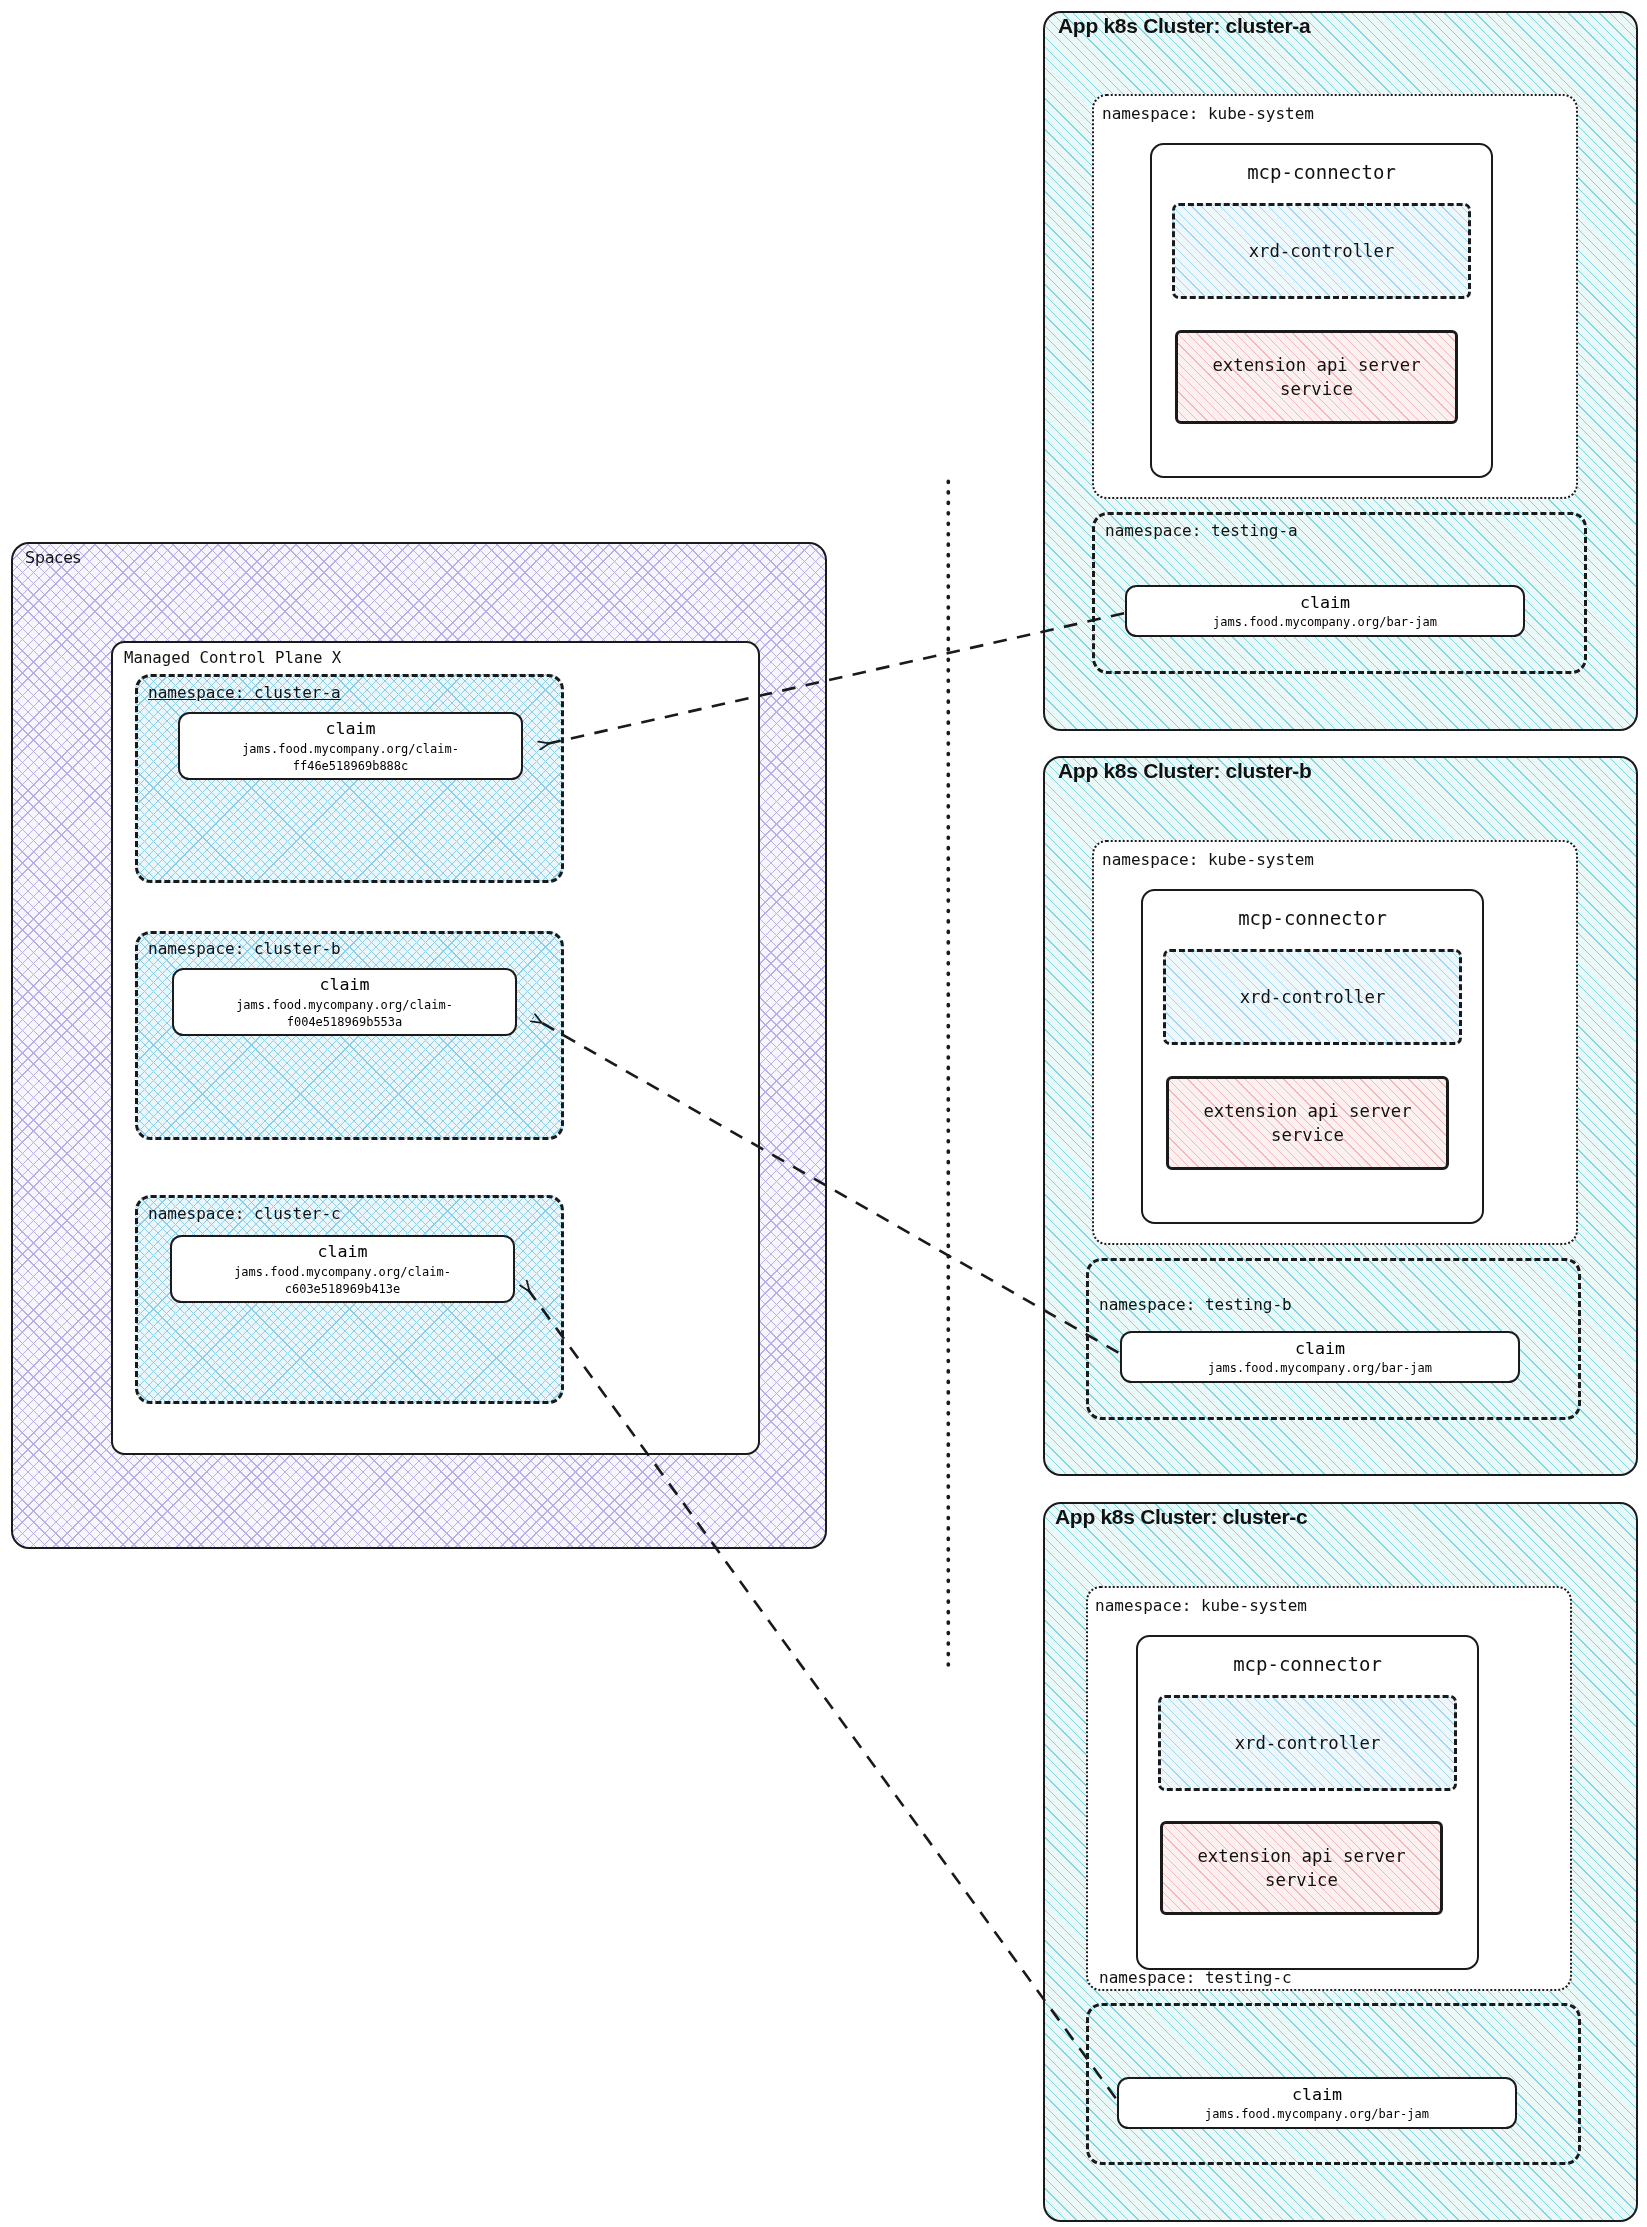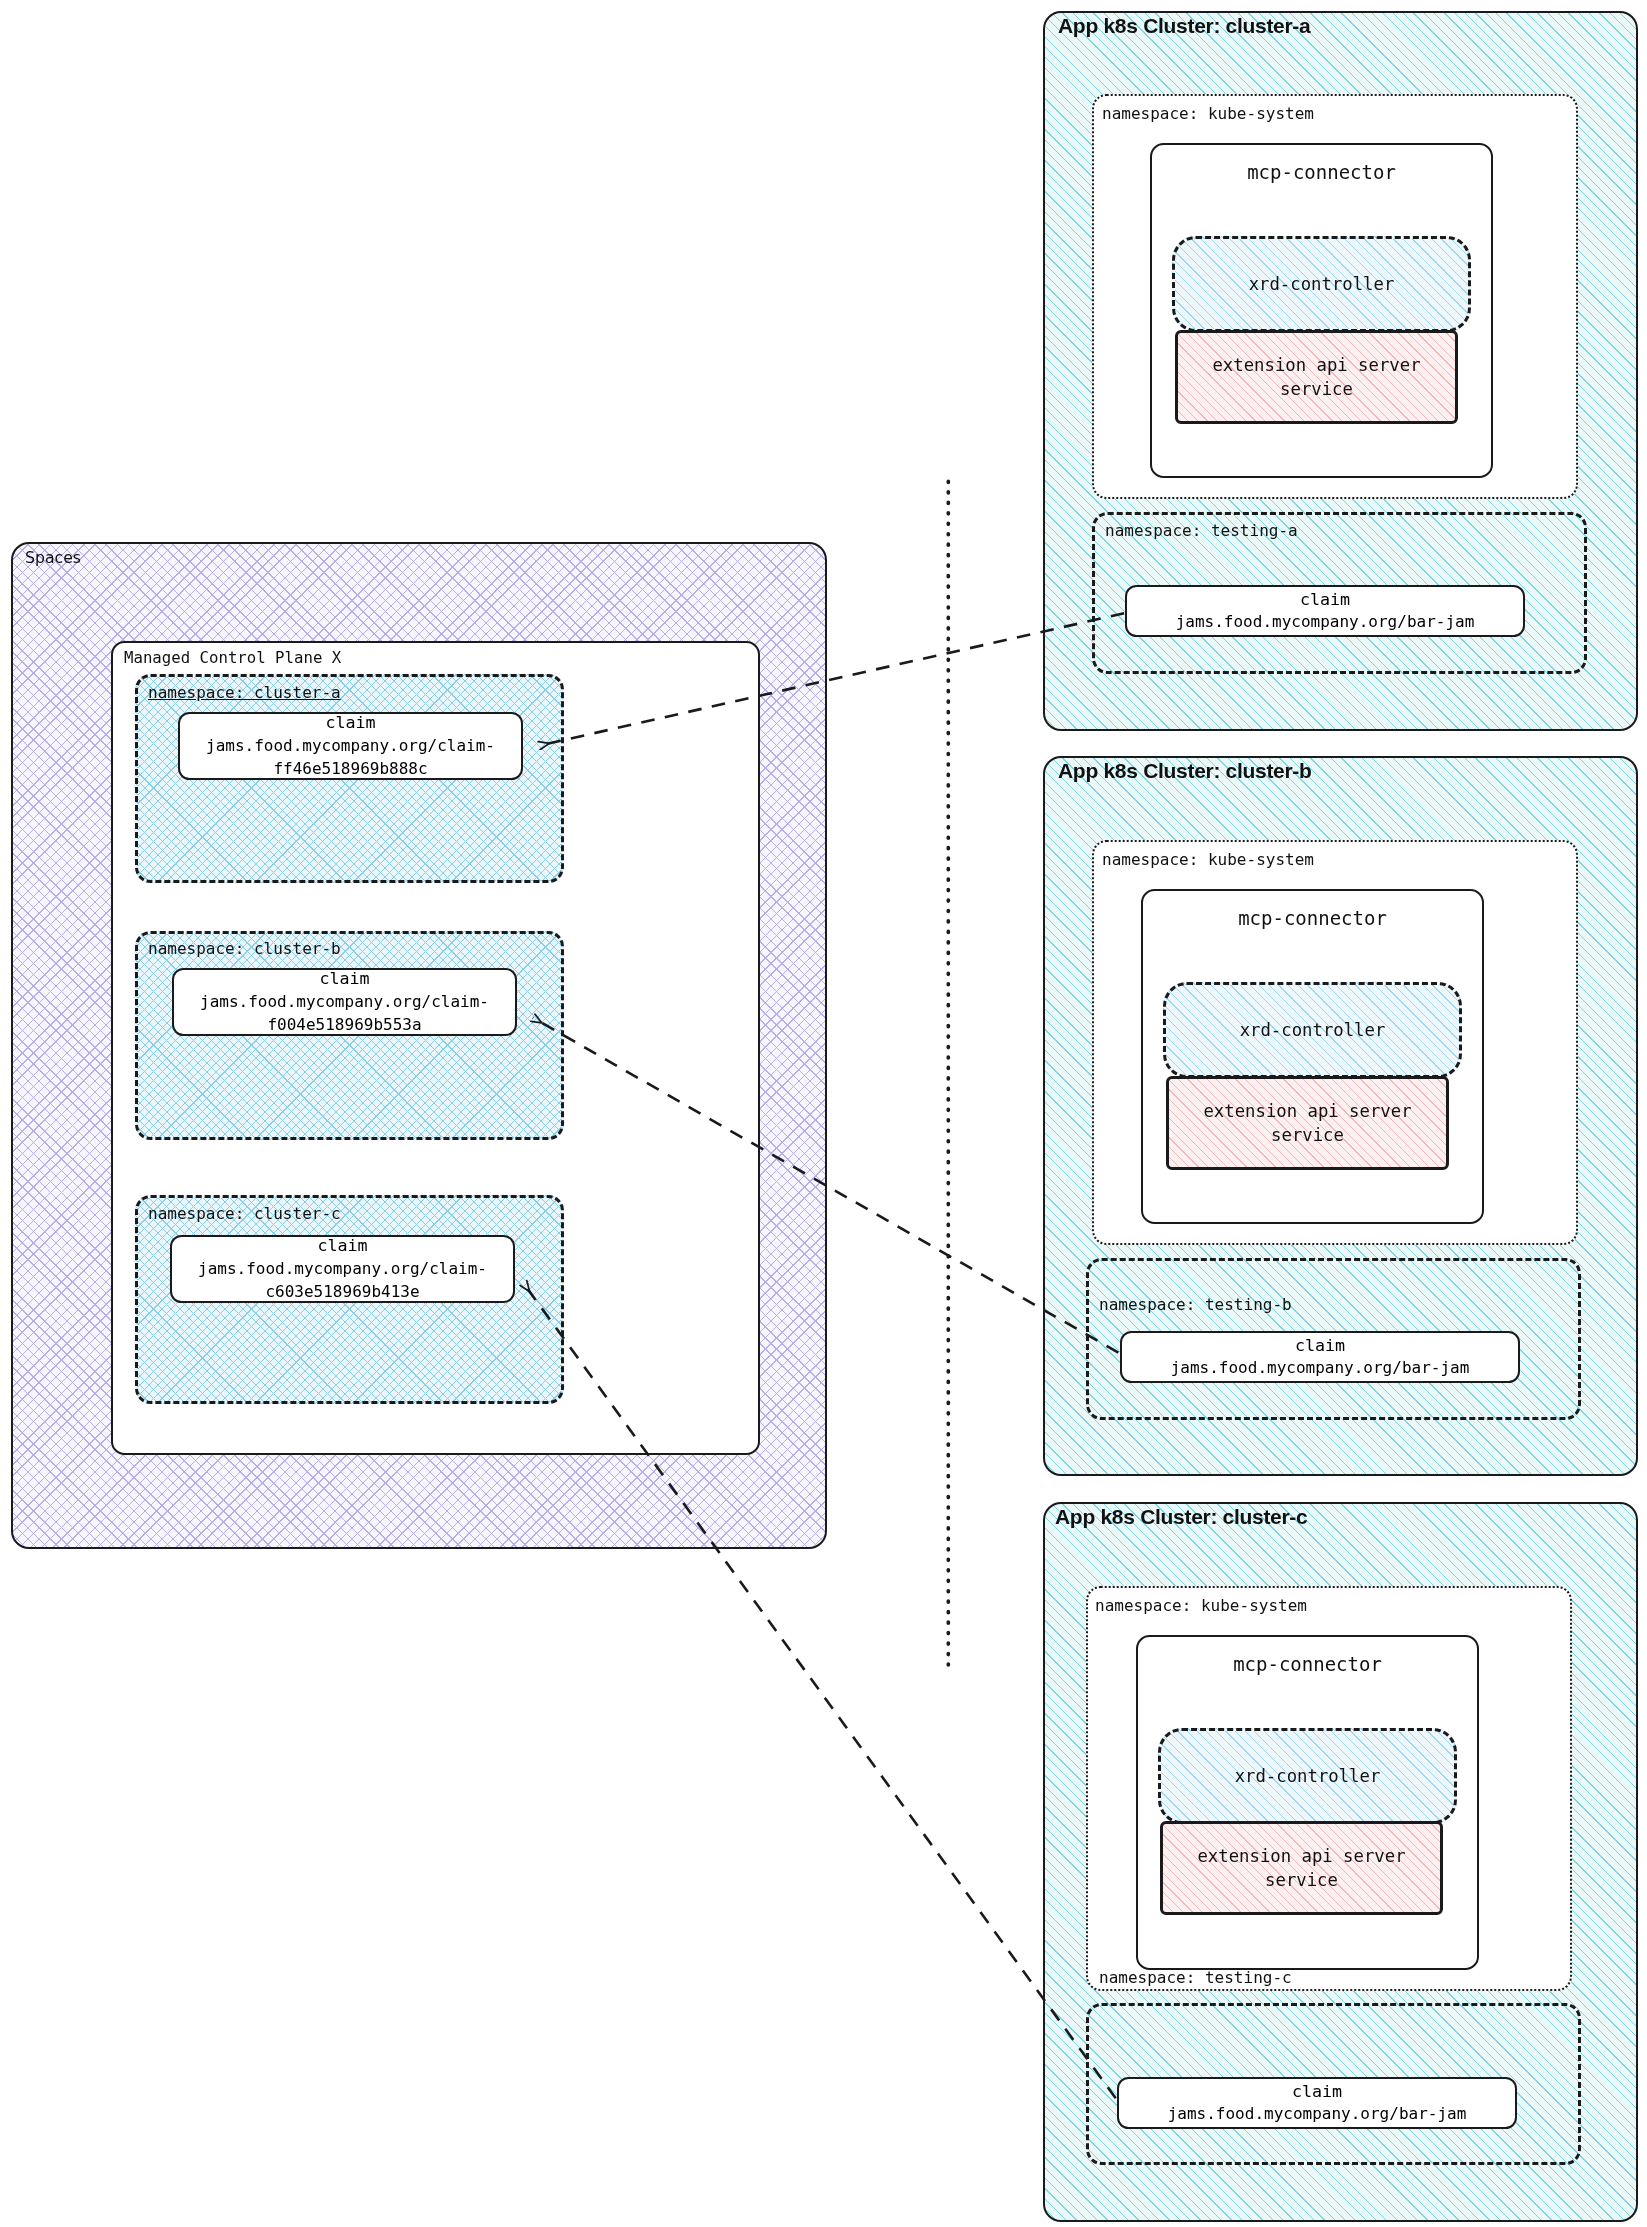--- a/index.html
+++ b/index.html
@@ -46,24 +46,23 @@
     border-radius:15.7px;
     background:transparent;
   }
   .plain-box{
     border:2.1px solid #1a1a1a;
     border-radius:13.6px;
     background:#ffffff;
   }
   .xrd-box{
     border:3.1px dashed #1a1a1a;
-    border-radius:24px;
+    border-radius:7px;
     background-color:#eef8fc;
     background-image:repeating-linear-gradient(45deg,#9fd7ee 0px,#9fd7ee 0.9px,transparent 0.9px,transparent 6.8px);
-    margin-top:33px;
   }
   .api-box{
     border:3.7px solid #1a1a1a;
     border-radius:6px;
     background-color:#fdf0f0;
     background-image:repeating-linear-gradient(45deg,#f0b8b8 0px,#f0b8b8 0.9px,transparent 0.9px,transparent 6.8px);
   }
   .claim-box{
     border:2.1px solid #1a1a1a;
     border-radius:11.5px;
@@ -85,21 +84,21 @@
   .lbl-ns{font-size:16px;text-align:right;}
   .lbl-cluster{font-size:21px;font-family:Liberation Sans, sans-serif;font-weight:700;letter-spacing:-0.3px;}
   .center-title{
     position:absolute;width:100%;text-align:center;font-size:19px;color:#111;white-space:nowrap;
   }
   .inner-center{
     position:absolute;left:0;right:0;top:50%;transform:translateY(-50%);
     text-align:center;font-size:17.3px;color:#111;line-height:1.4;
   }
   .claim-l1{font-size:16.7px;}
-  .claim-l2{font-size:16px;}
+  .claim-l2{font-size:12px;}
 
   svg.overlay{position:absolute;left:0;top:0;width:1647px;height:2227px;pointer-events:none;}
 </style>
 </head>
 <body>
 
 <div id="canvas">
 
   <div class="box spaces-box" style="left:10.5px;top:542px;width:816px;height:1007px;">
   </div>

